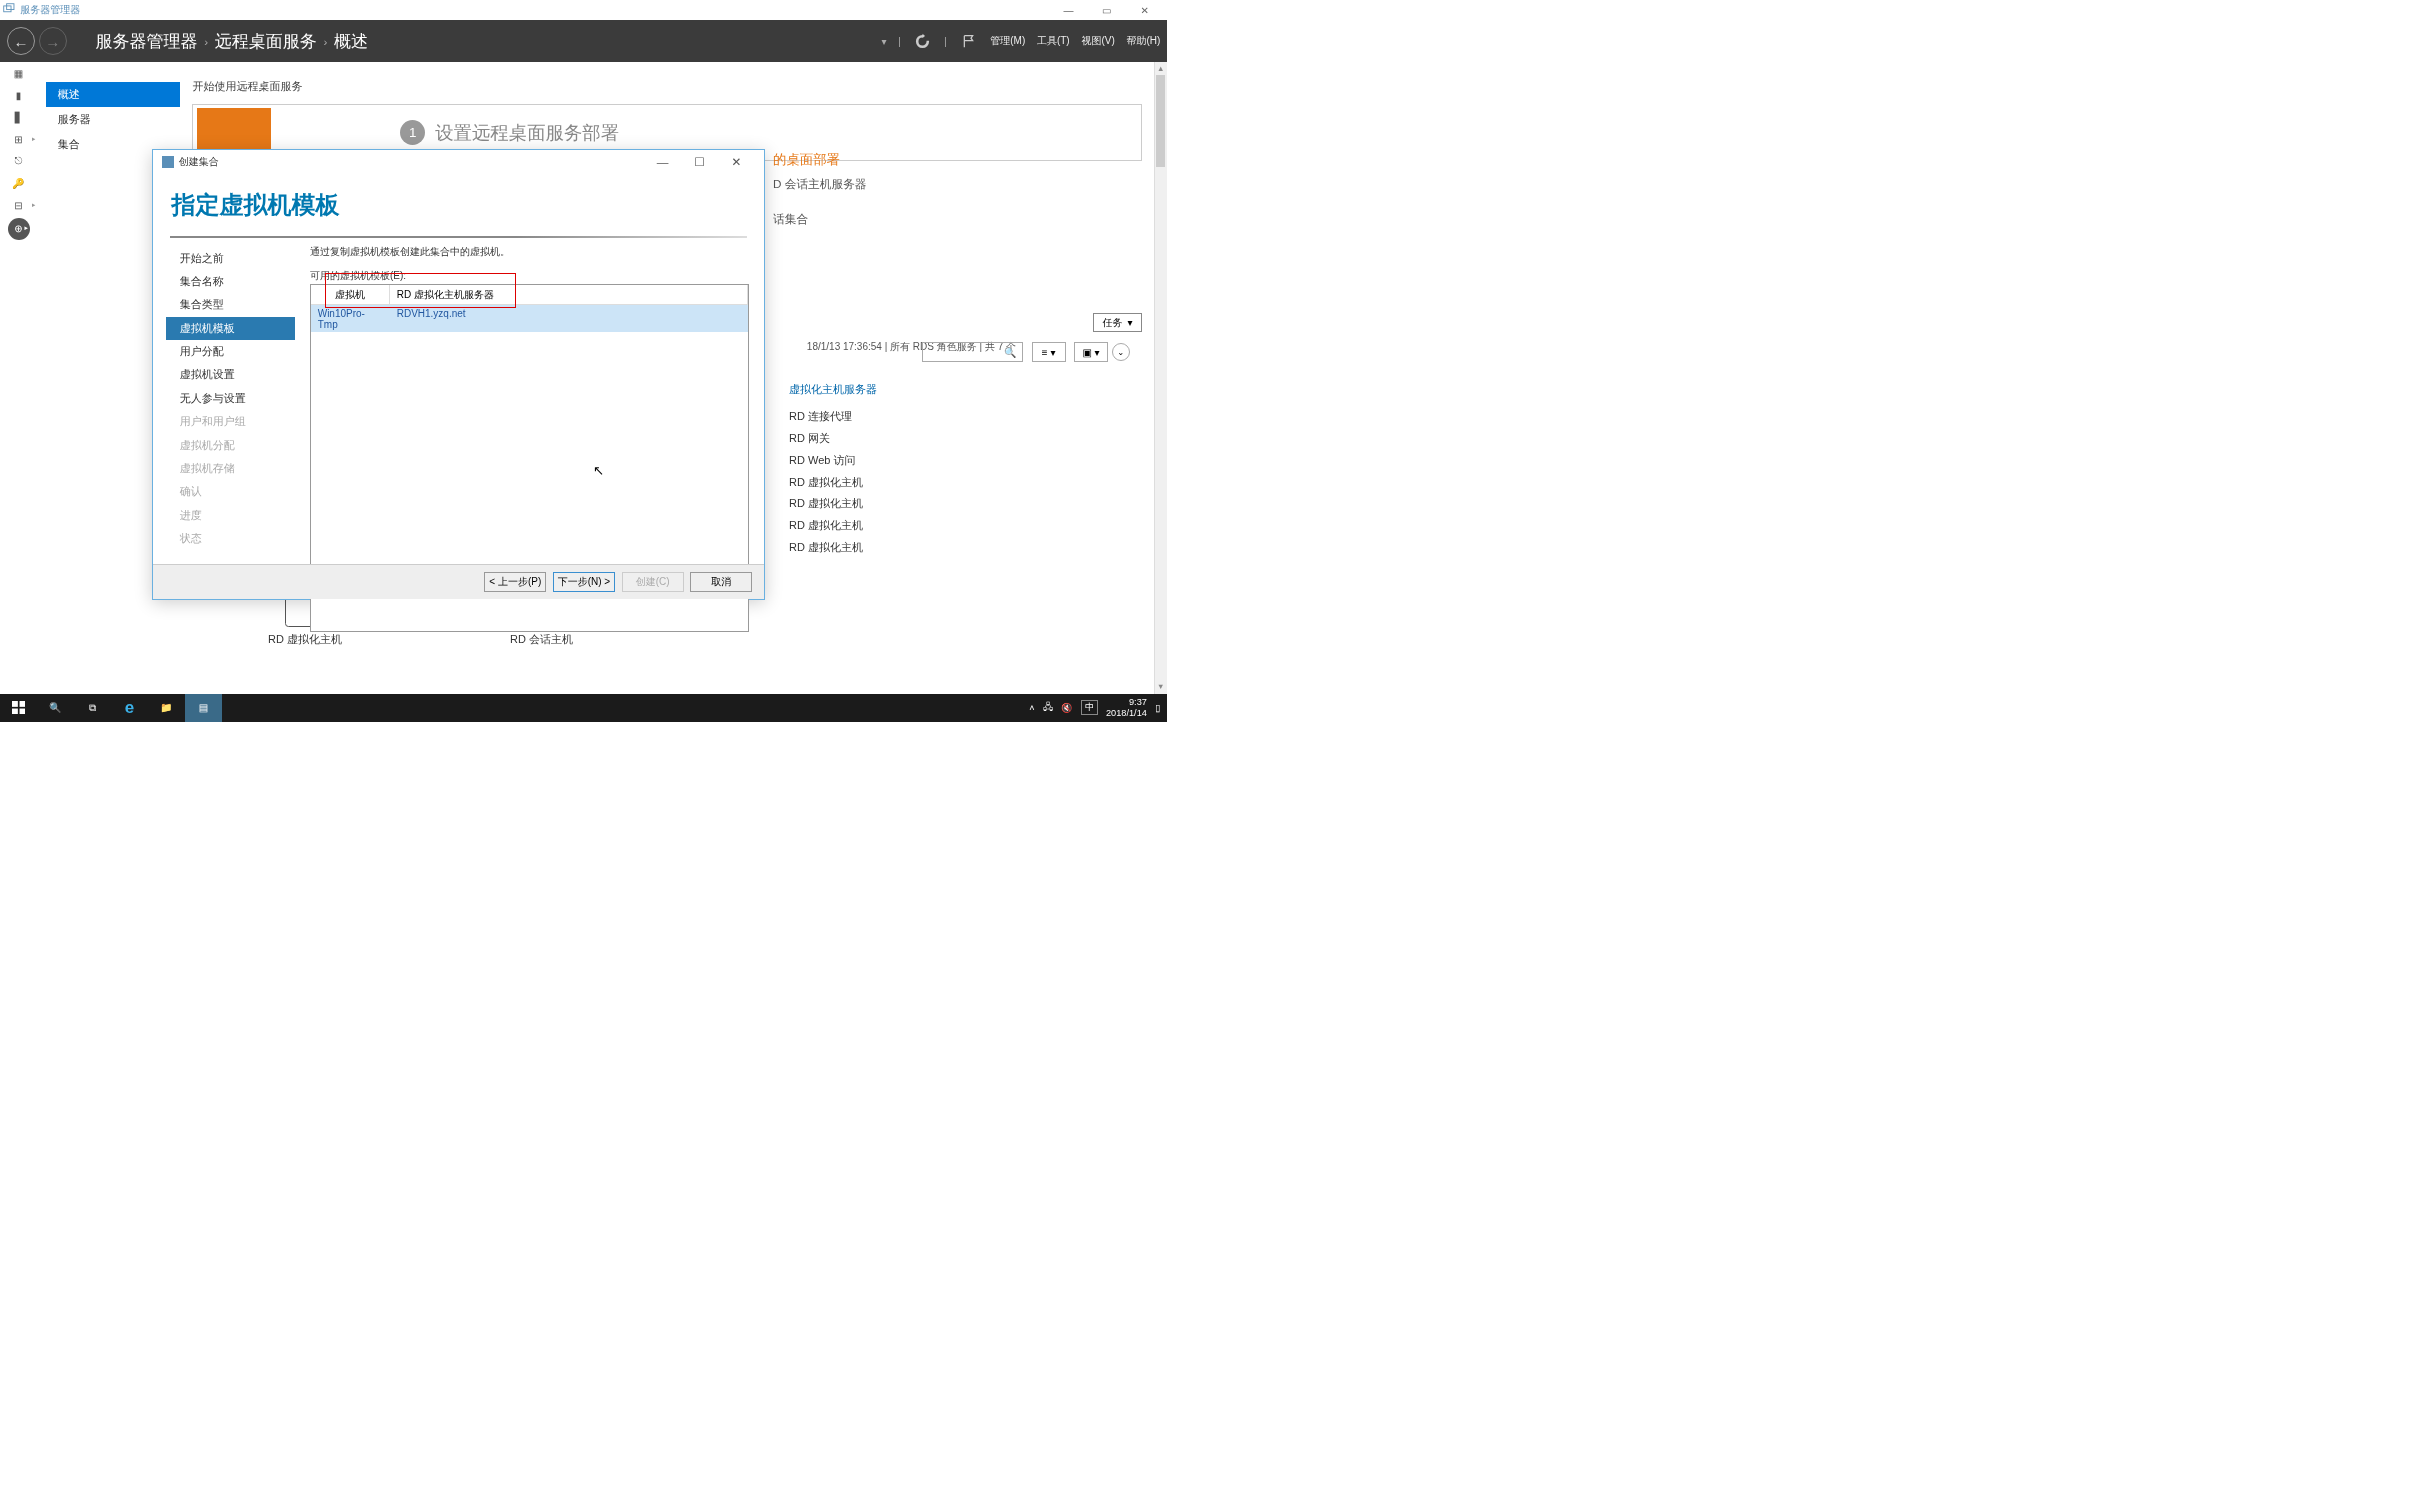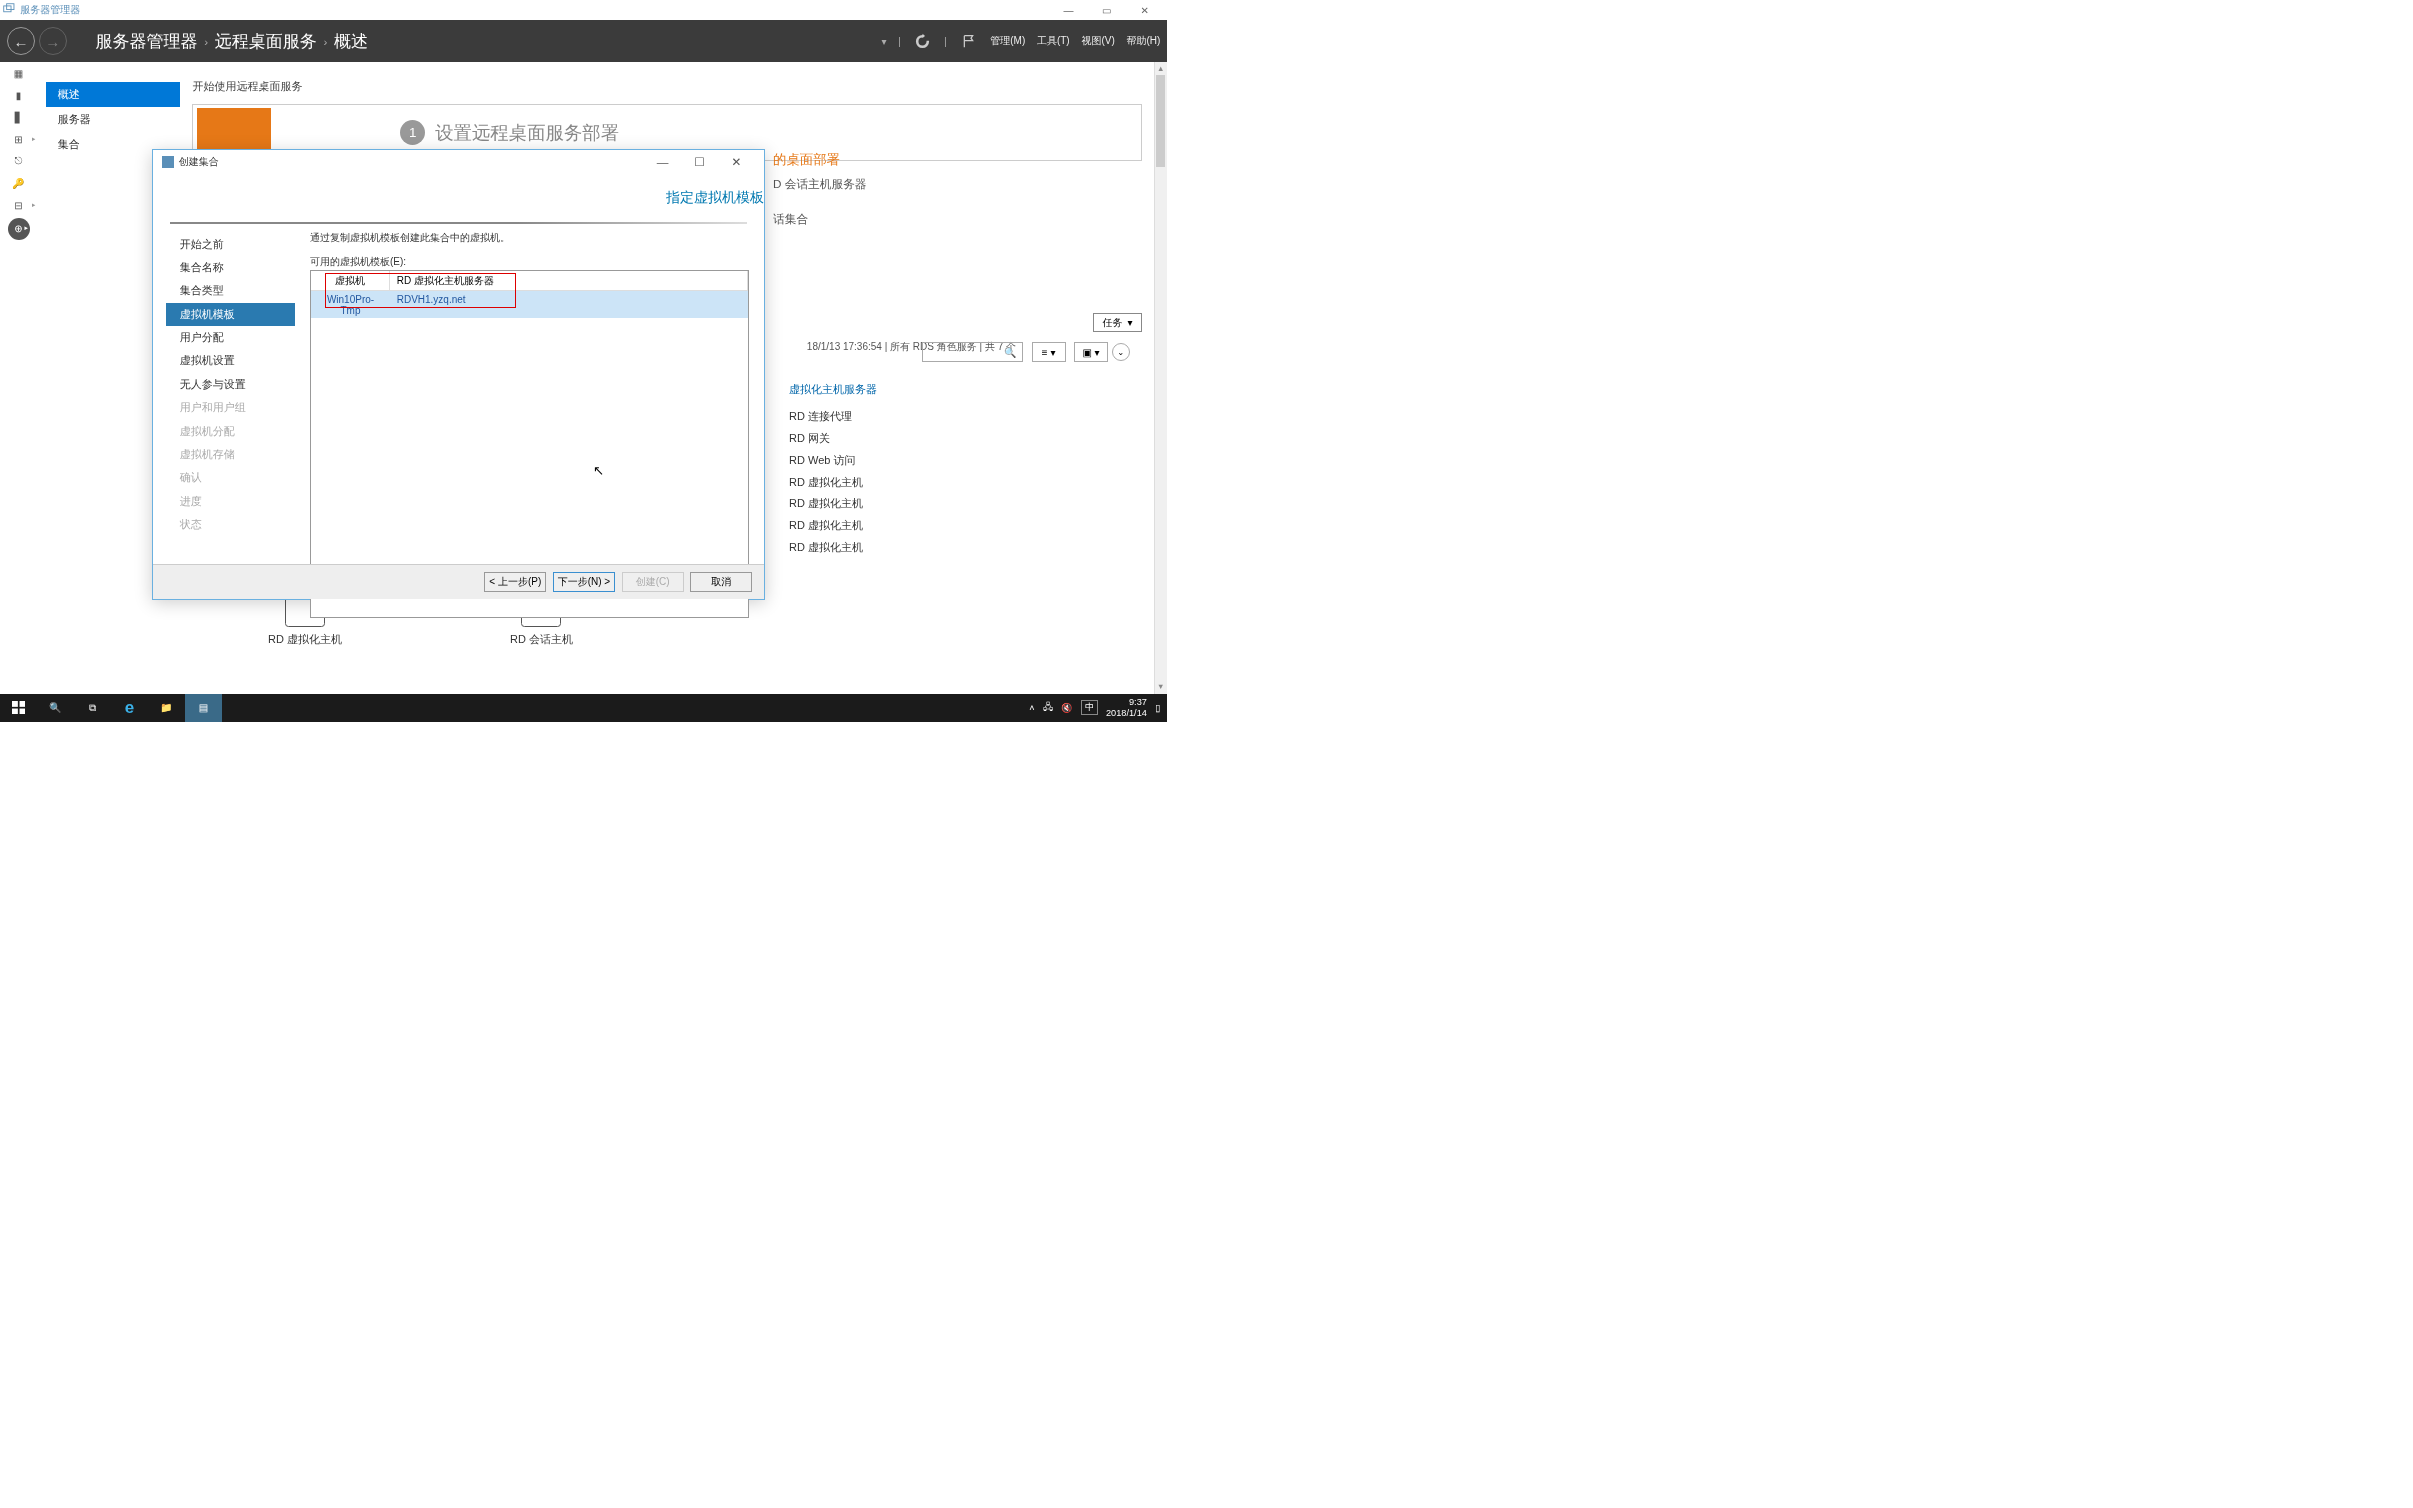--- a/index.html
+++ b/index.html
@@ -57,35 +57,35 @@
 .bottom-icons { position: absolute; left: 268px; top: 595px; display: flex; gap: 168px; }
 .bi { display: flex; flex-direction: column; align-items: center; gap: 5px; color: #333; font-size: 11px; }
 .bi .biicon { width: 40px; height: 32px; border: 1.7px solid #555; border-radius: 3.4px; }
 
 
 .dialog { position: absolute; left: 152px; top: 149px; width: 613px; height: 451px; background: #fff; border: 0.8px solid #6ab0e0; box-shadow: 0 3.4px 17px rgba(0,0,0,.2); }
 .dlg-title { height: 23.5px; display: flex; align-items: center; padding: 0 9px; font-size: 10px; color: #333; }
 .dlg-title .dicon { width: 11.7px; height: 11.7px; background: #5a8fb8; margin-right: 5px; }
 .dlg-title .dbtns { margin-left: auto; display: flex; gap: 0; }
 .dlg-title .dbtns div { width: 37px; height: 20px; display: flex; align-items: center; justify-content: center; color: #555; font-size: 11.7px; }
-.dlg-heading { font-size: 14px; color: #0078b0; padding: 15px 0 10px 18.4px; font-weight: 400; text-align: right; }
+.dlg-heading { font-size: 24px; color: #0078b0; padding: 15px 0 10px 18.4px; font-weight: 700; }
 .dlg-sep { height: 2.5px; background: linear-gradient(to right, #888 60%, #ddd 100%); margin: 5px 17px 0 17px; }
 .dlg-body { display: flex; height: 335px; }
 .dlg-nav { width: 142px; padding: 8.4px 0 0 18.4px; }
 .dlg-nav .dn { font-size: 11px; color: #333; padding: 4.2px 8.4px; }
 .dlg-nav .dn.active { background: #2a7ab0; color: #fff; margin-left: -5px; padding-left: 13.4px; }
 .dlg-nav .dn.disabled { color: #aaa; }
 .dlg-content { flex: 1; padding: 6.7px 15px 0 15px; }
 .dlg-desc { font-size: 10px; color: #333; margin-bottom: 10px; }
 .dlg-label { font-size: 10px; color: #333; margin-bottom: 1.7px; }
 .dlg-table { border: 0.8px solid #999; height: 348px; background: #fff; }
 .dlg-th { display: flex; border-bottom: 0.8px solid #ddd; background: #fff; font-size: 10px; }
 .dlg-th div { padding: 2.5px 6.7px; border-right: 0.8px solid #ddd; }
 .dlg-tr { display: flex; background: #cce4f7; font-size: 10px; color: #2257a0; }
-.dlg-tr div { padding: 2.5px 6.7px; text-align: center; }
+.dlg-tr div { padding: 2.5px 6.7px; }
 .redbox { position: absolute; border: 1.7px solid #d00; pointer-events: none; }
 .dlg-footer { position: absolute; bottom: 0; left: 0; right: 0; height: 35px; background: #eee; border-top: 0.8px solid #ccc; display: flex; align-items: center; justify-content: flex-end; padding: 0 11.7px; gap: 6.7px; }
 .dlg-footer button { min-width: 62px; height: 20px; font-size: 10px; background: #efefef; border: 0.8px solid #999; cursor: pointer; }
 .dlg-footer button.primary { border: 1.7px solid #3a8fd0; }
 .dlg-footer button:disabled { color: #aaa; border-color: #ccc; }
 
 
 .taskbar { position: absolute; left: 0; right: 0; bottom: 0; height: 28.5px; background: #1b1b1b; display: flex; align-items: center; }
 .taskbar .tb { width: 37px; height: 28.5px; display: flex; align-items: center; justify-content: center; color: #fff; }
 .taskbar .tb.active { background: #3a6a88; }

